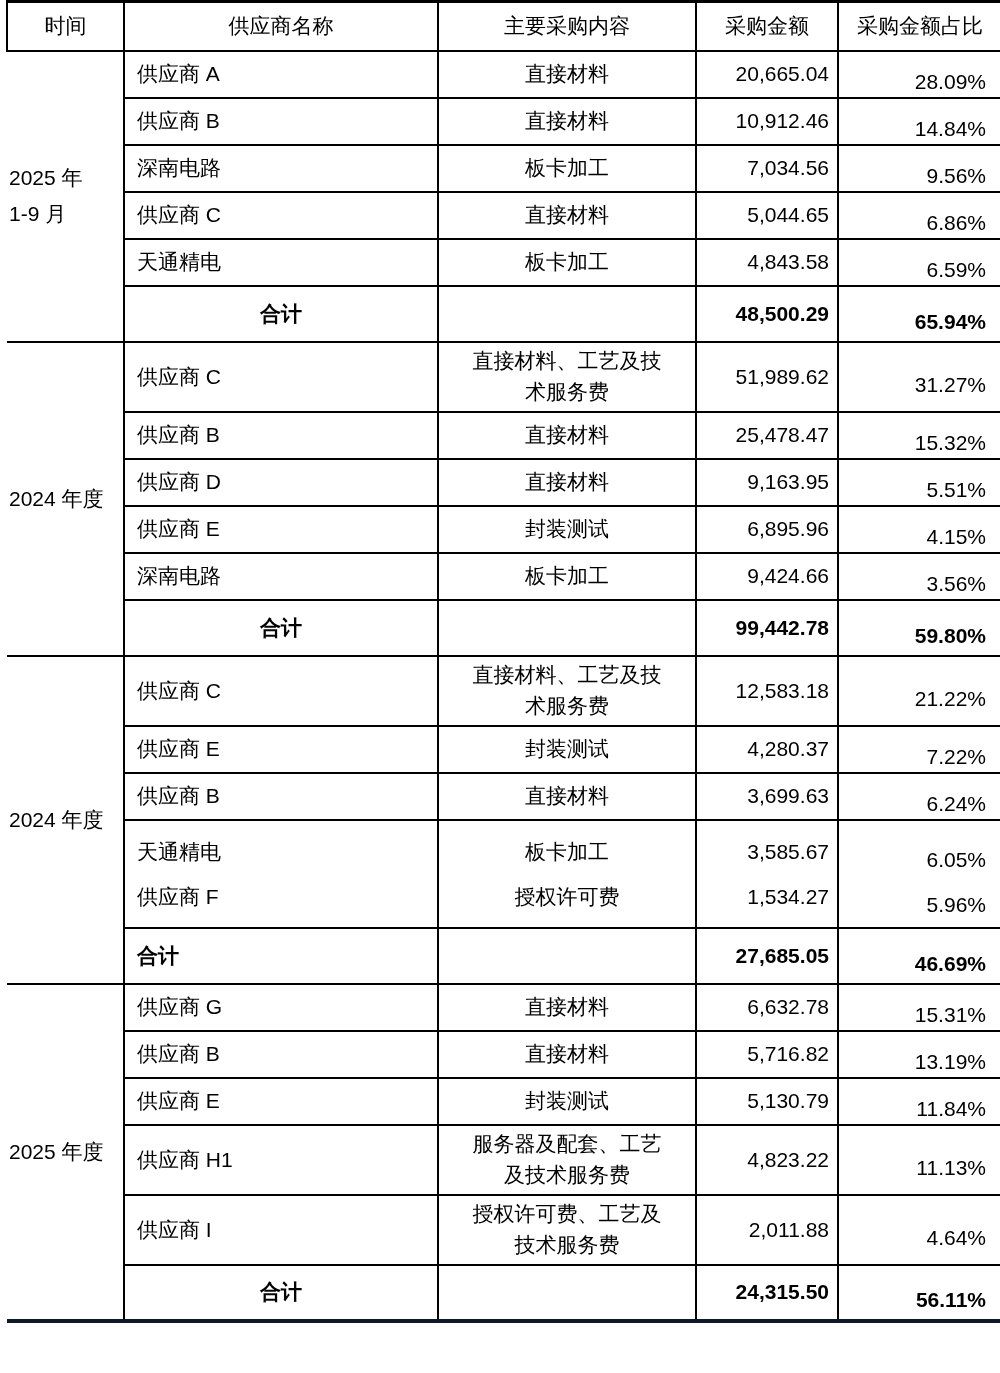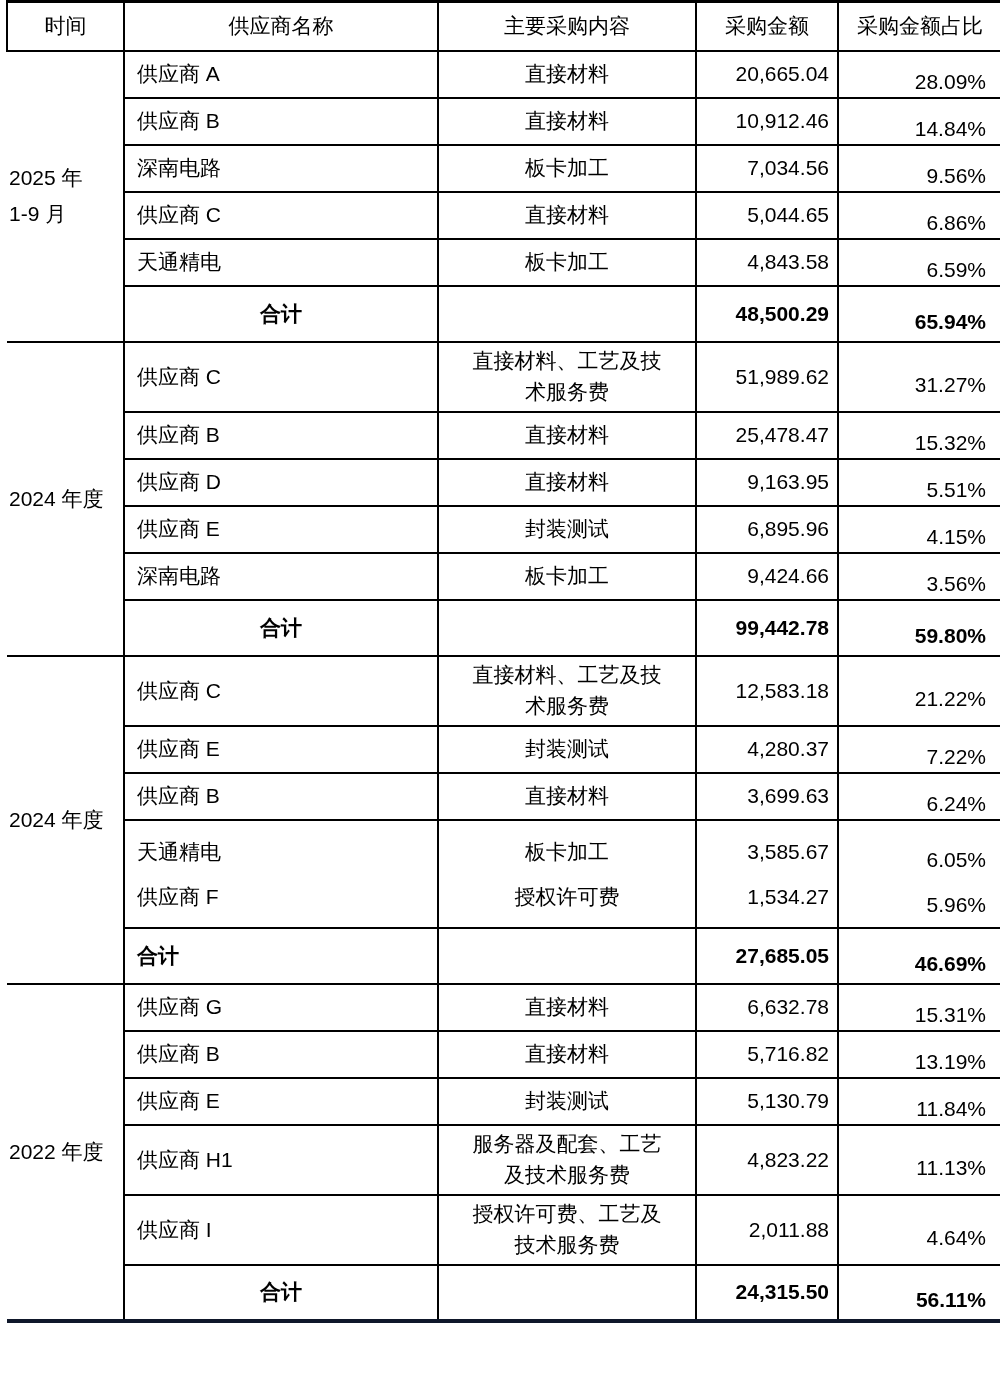--- a/index.html
+++ b/index.html
@@ -199,21 +199,21 @@
           </td>
         </tr>
         <tr class="r-total">
           <td class="c-supplier total-label al">合计</td>
           <td class="c-content"></td>
           <td class="c-amount">27,685.05</td>
           <td class="c-ratio">46.69%</td>
         </tr>
         <tr class="r-single">
           <td class="time-cell" rowspan="6">
-            <div>2022 年度</div>
+            <div>2025 年度</div>
           </td>
           <td class="c-supplier">供应商 G</td>
           <td class="c-content">直接材料</td>
           <td class="c-amount">6,632.78</td>
           <td class="c-ratio">15.31%</td>
         </tr>
         <tr class="r-single">
           <td class="c-supplier">供应商 B</td>
           <td class="c-content">直接材料</td>
           <td class="c-amount">5,716.82</td>

